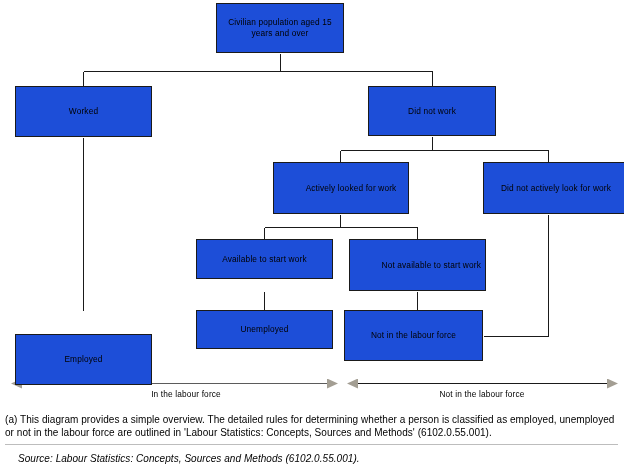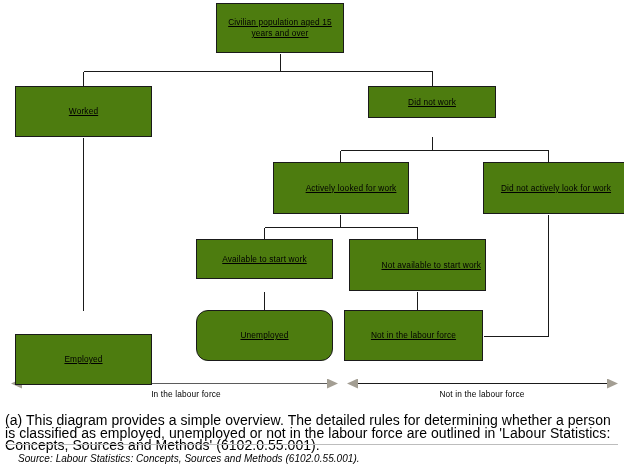--- a/index.html
+++ b/index.html
@@ -19,51 +19,50 @@
     position: absolute;
     left: 0;
     top: 0;
     width: 624px;
     height: 472px;
   }
   .node-box {
     position: absolute;
     box-sizing: border-box;
     border: 1px solid #1a1a1a;
-    background: #4d7c0f;
+    background: #1d4ed8;
     display: flex;
     align-items: center;
     justify-content: center;
     text-align: center;
     font-size: 8.3px;
     line-height: 11px;
     color: #000000;
     letter-spacing: 0.15px;
     z-index: 2;
-    text-decoration: underline;
   }
   .node-box span {
     display: block;
     padding: 0 4px;
   }
   .bracket-label {
     position: absolute;
     text-align: center;
     font-size: 8.3px;
     line-height: 11px;
     color: #000000;
     letter-spacing: 0.15px;
     z-index: 3;
   }
   .footnote {
     position: absolute;
     left: 5px;
     top: 414px;
     width: 612px;
-    font-size: 14px;
+    font-size: 10px;
     line-height: 12.6px;
     color: #000000;
     letter-spacing: 0.05px;
   }
   .source-line {
     position: absolute;
     left: 18px;
     top: 453px;
     width: 612px;
     font-size: 10px;
@@ -140,21 +139,21 @@
 </svg>
 
 <div class="node-box" style="left:216px; top:3px; width:128px; height:50px;">
   <span>Civilian population aged 15 years and over</span>
 </div>
 
 <div class="node-box" style="left:15px; top:86px; width:137px; height:51px;">
   <span>Worked</span>
 </div>
 
-<div class="node-box" style="left:368px; top:86px; width:128px; height:32px;">
+<div class="node-box" style="left:368px; top:86px; width:128px; height:50px;">
   <span>Did not work</span>
 </div>
 
 <div class="node-box" style="left:273px; top:162px; width:136px; height:52px;padding-left:20px;">
   <span>Actively looked for work</span>
 </div>
 
 <div class="node-box" style="left:483px; top:162px; width:146px; height:52px;">
   <span>Did not actively look for work</span>
 </div>
@@ -164,21 +163,21 @@
 </div>
 
 <div class="node-box" style="left:349px; top:239px; width:137px; height:52px;justify-content:flex-end;">
   <span>Not available to start work</span>
 </div>
 
 <div class="node-box" style="left:15px; top:310px; width:137px; height:51px;margin-top:24px;">
   <span>Employed</span>
 </div>
 
-<div class="node-box" style="left:196px; top:310px; width:137px; height:51px;border-radius:12px;">
+<div class="node-box" style="left:196px; top:310px; width:137px; height:39px;">
   <span>Unemployed</span>
 </div>
 
 <div class="node-box" style="left:344px; top:310px; width:139px; height:51px;">
   <span>Not in the labour force</span>
 </div>
 
 <div class="bracket-label" style="left:24px; top:389px; width:324px;">
   <span>In the labour force</span>
 </div>

